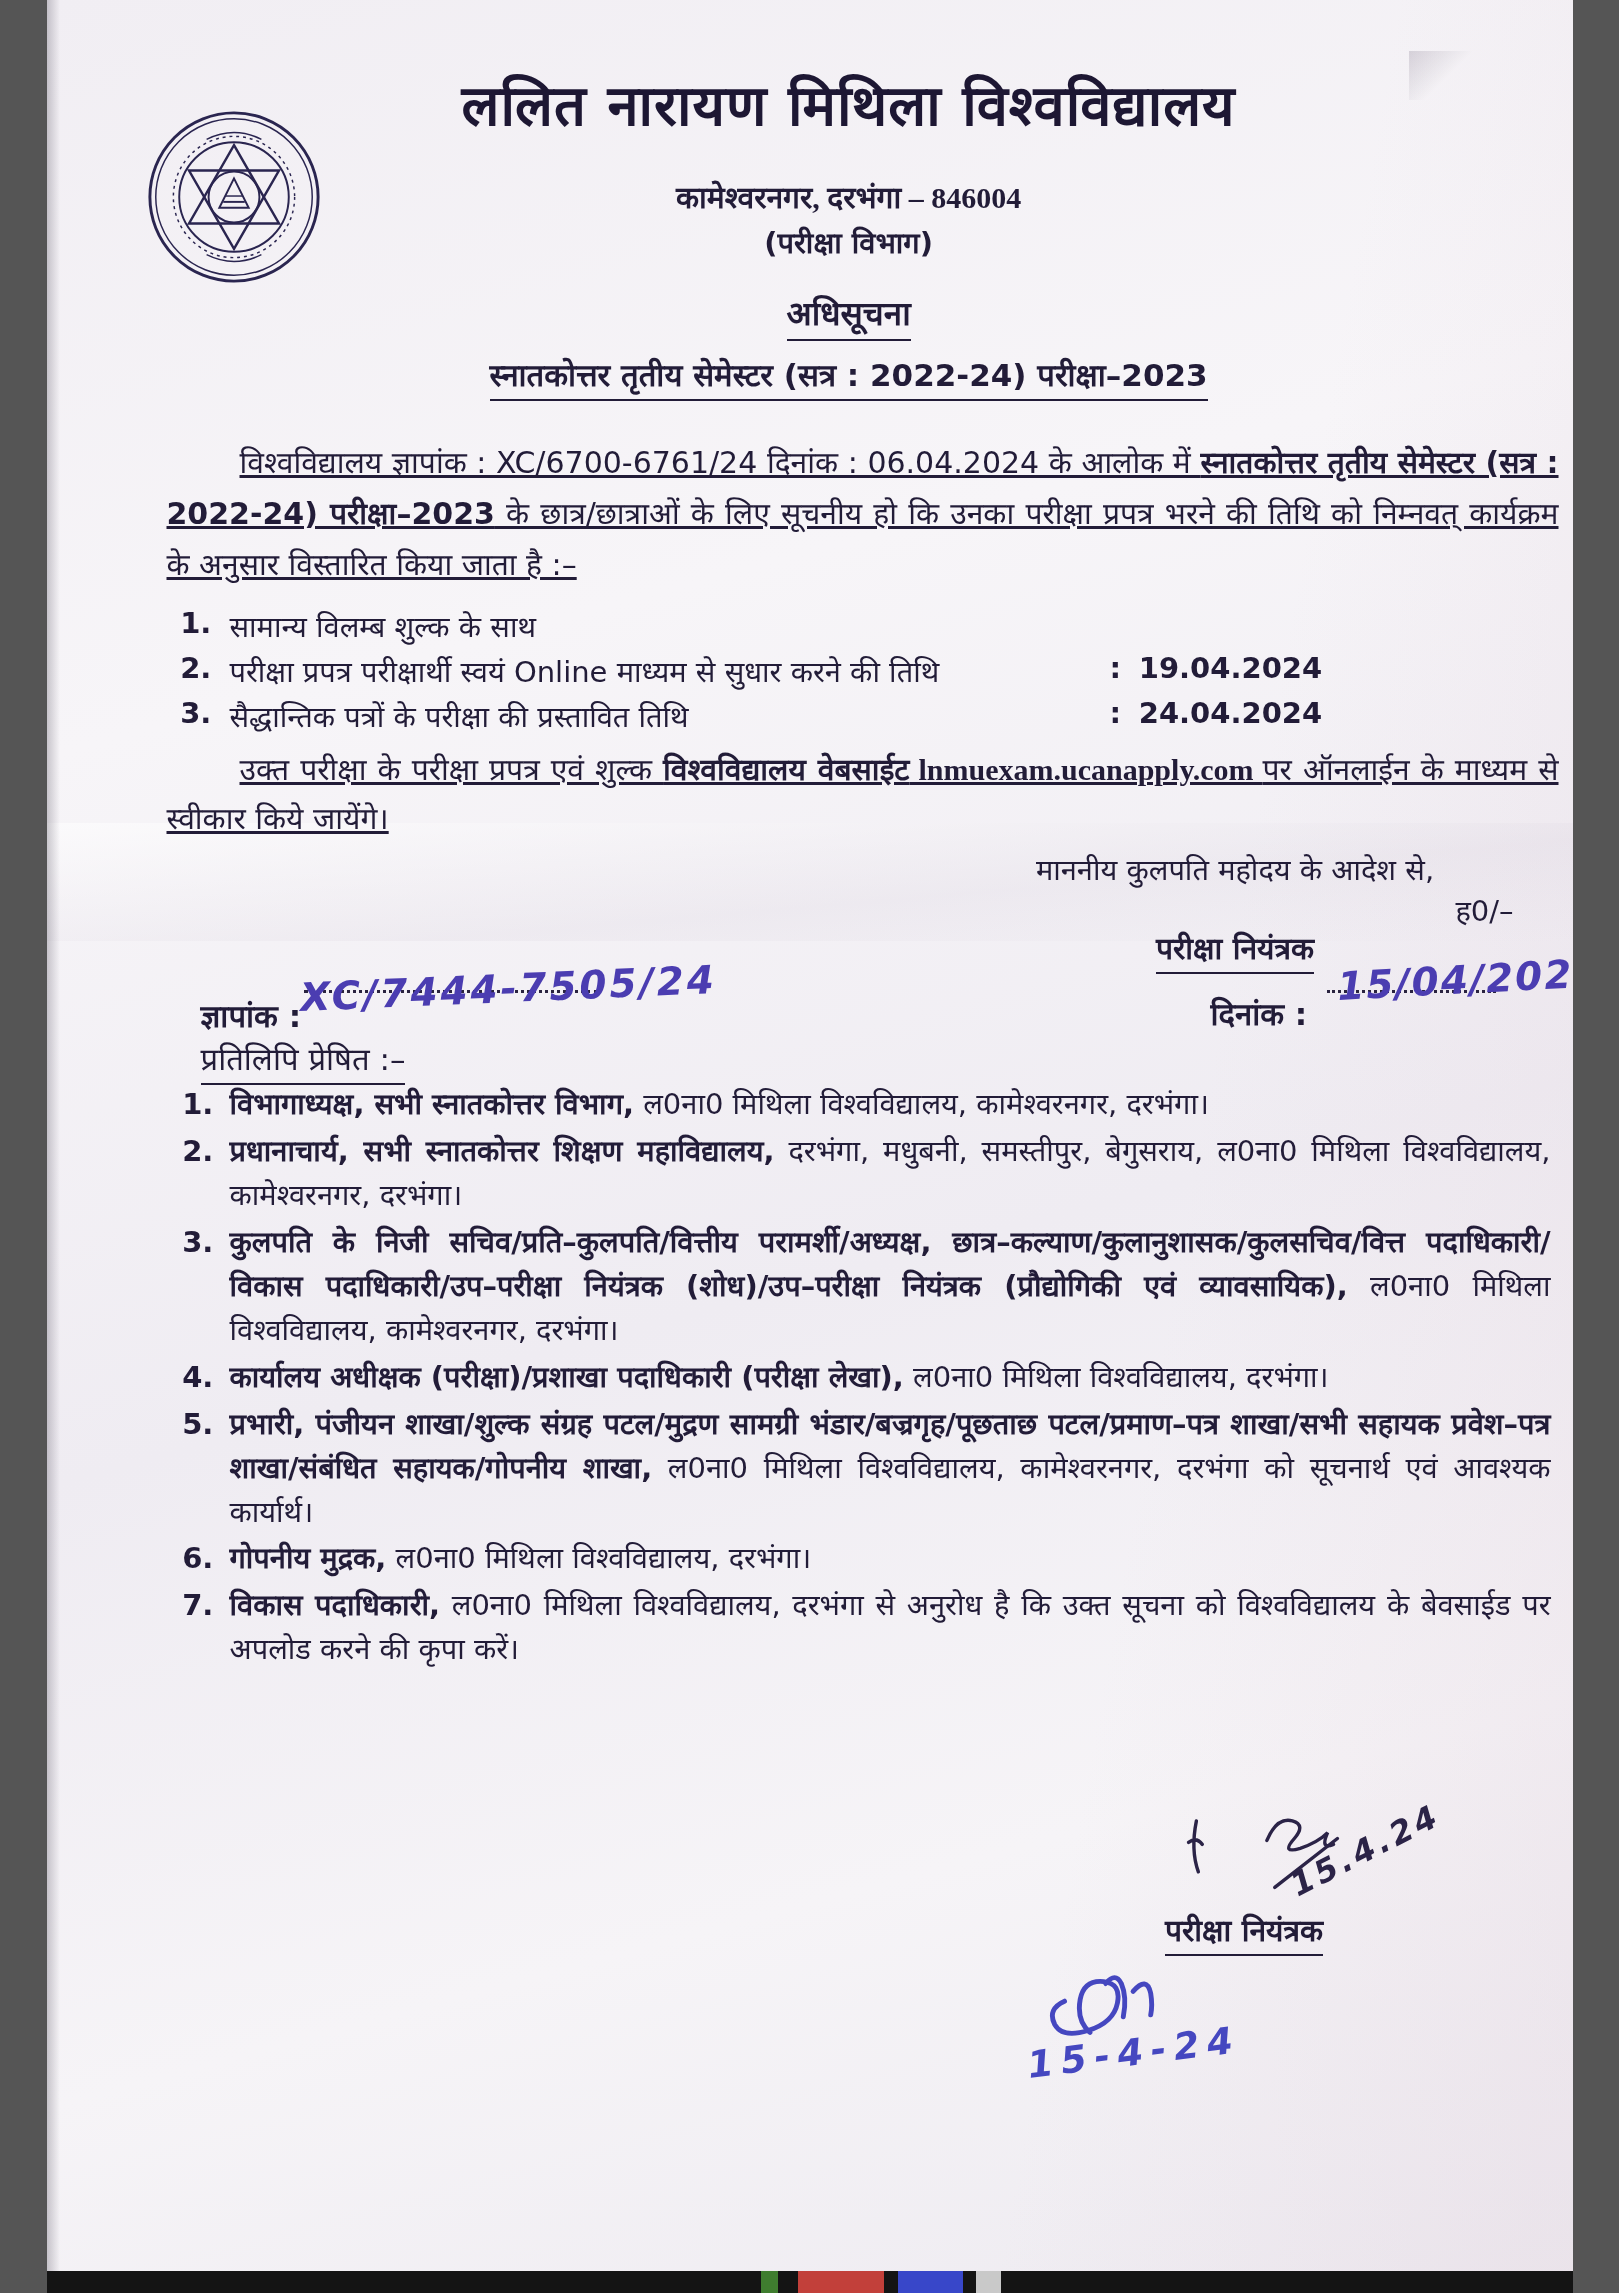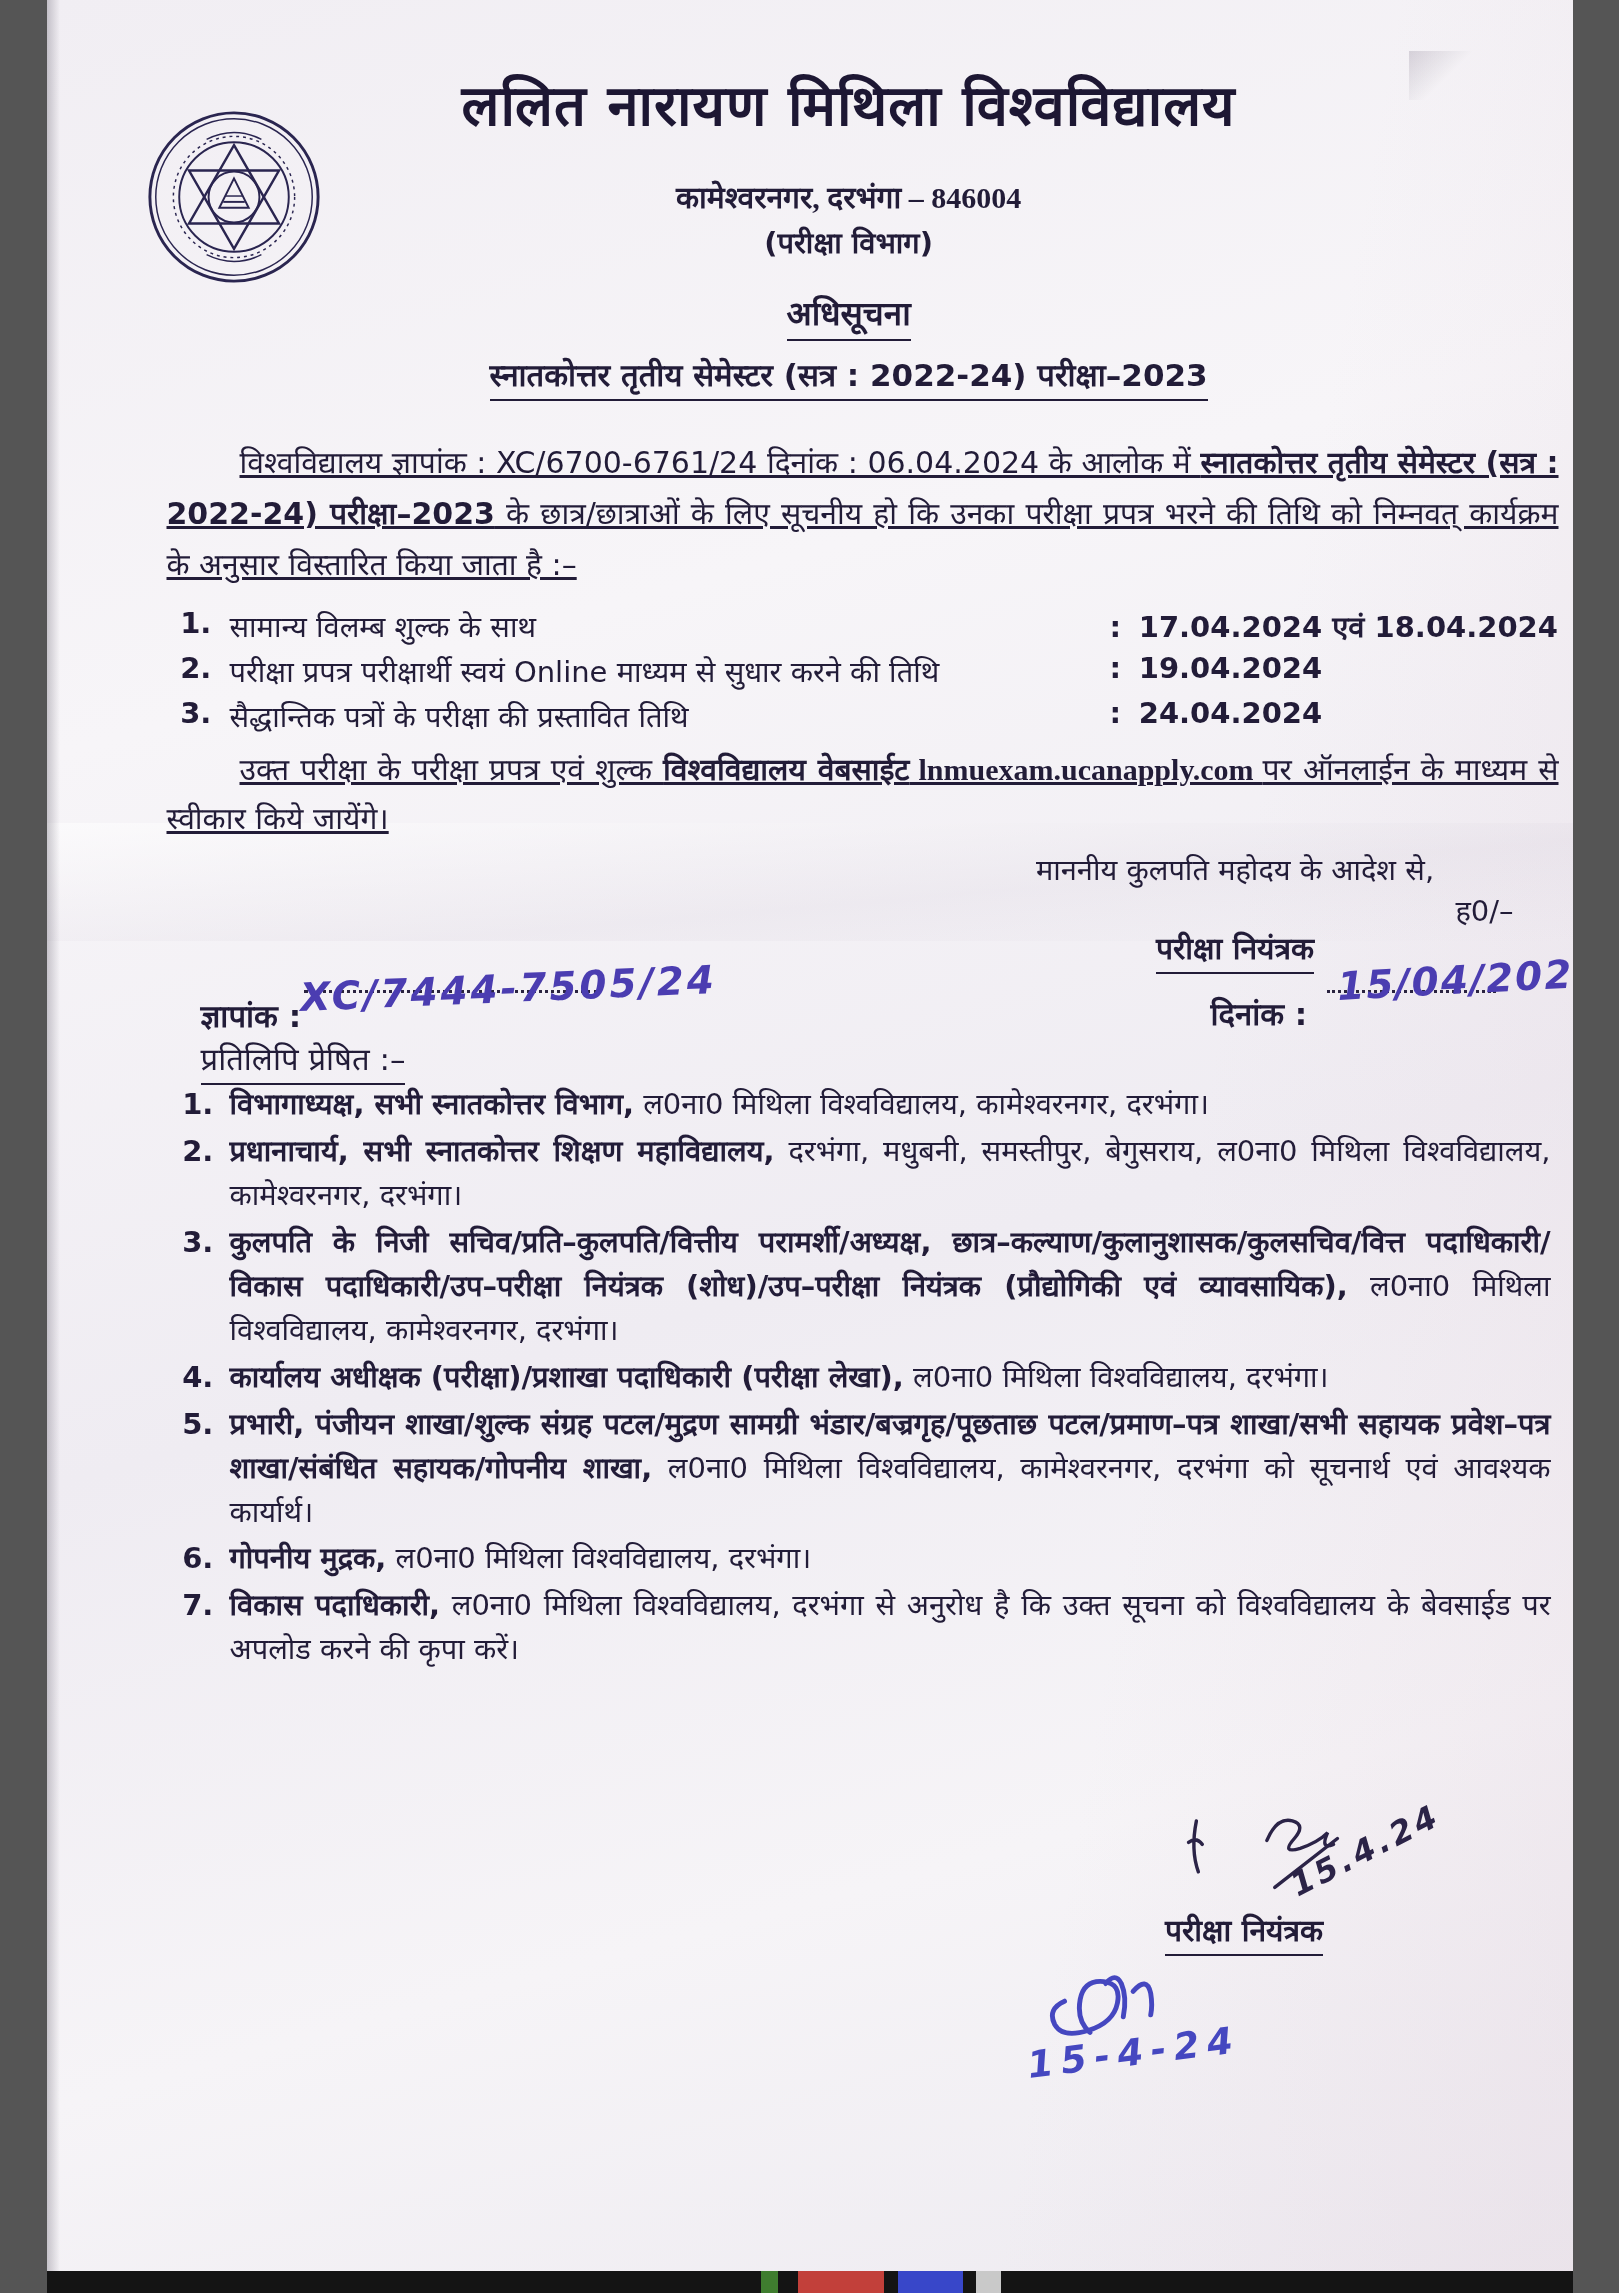--- a/index.html
+++ b/index.html
@@ -105,21 +105,20 @@
 
   <div class="center-line n-title"><span class="und">अधिसूचना</span></div>
   <div class="center-line n-sub"><span class="und">स्नातकोत्तर तृतीय सेमेस्टर (सत्र : 2022-24) परीक्षा–2023</span></div>
 
   <div class="para p1"><span>विश्वविद्यालय ज्ञापांक : XC/6700-6761/24 दिनांक : 06.04.2024 के आलोक में </span><b>स्नातकोत्तर तृतीय सेमेस्टर (सत्र : 2022-24) परीक्षा–2023</b><span> के छात्र/छात्राओं के लिए सूचनीय हो कि उनका परीक्षा प्रपत्र भरने की तिथि को निम्नवत् कार्यक्रम के अनुसार विस्तारित किया जाता है :–</span></div>
 
   <div class="sched">
     <div class="srow">
       <span class="sn">1.</span>
       <span class="lbl">सामान्य विलम्ब शुल्क के साथ</span>
-      <span class="dcol"><span>:</span><span class="dt">17.04.2024 एवं 18.04.2024</span></span>
     </div>
     <div class="srow">
       <span class="sn">2.</span>
       <span class="lbl">परीक्षा प्रपत्र परीक्षार्थी स्वयं Online माध्यम से सुधार करने की तिथि</span>
       <span class="dcol"><span>:</span><span class="dt">19.04.2024</span></span>
     </div>
     <div class="srow">
       <span class="sn">3.</span>
       <span class="lbl">सैद्धान्तिक पत्रों के परीक्षा की प्रस्तावित तिथि</span>
       <span class="dcol"><span>:</span><span class="dt">24.04.2024</span></span>

